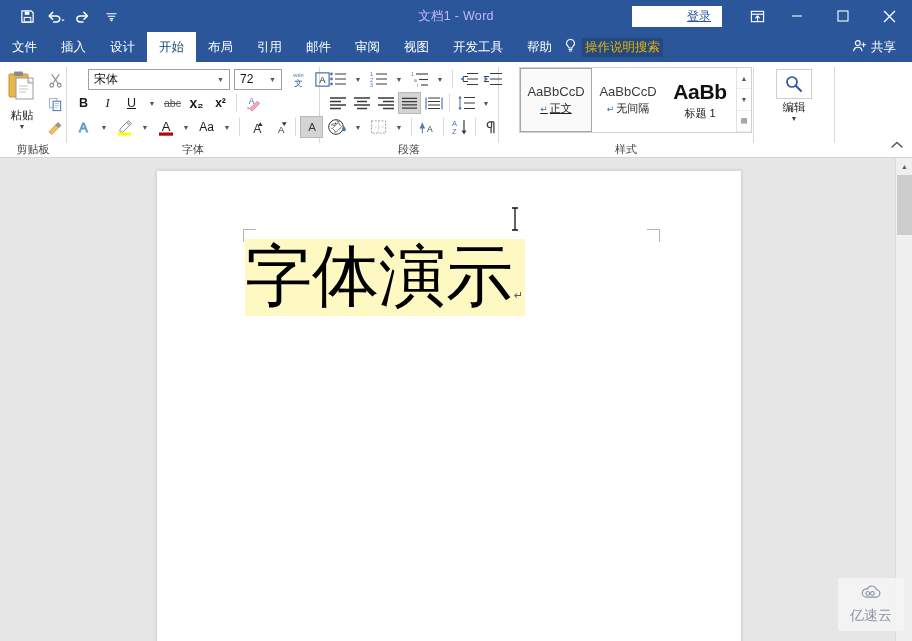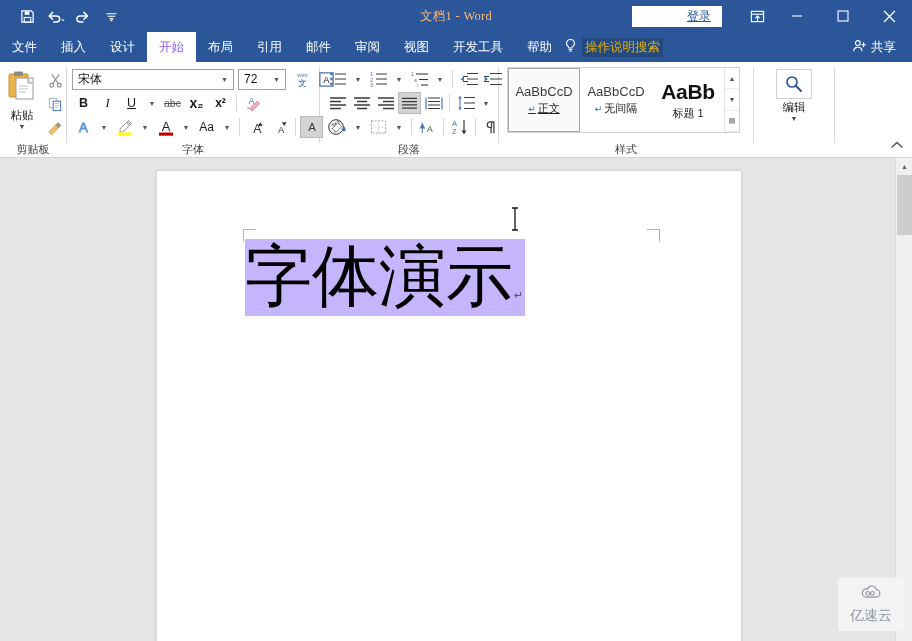--- a/index.html
+++ b/index.html
@@ -20,23 +20,22 @@
   .qat { display: flex; align-items: center; gap: 2px; padding-left: 14px; }
   .qat-btn {
     width: 26px; height: 24px;
     display: flex; align-items: center; justify-content: center;
     color: #ffffff;
   }
   .qat-btn svg { display: block; }
   .title-text {
     position: absolute; left: 0; right: 0; top: 0; height: 32px;
     display: flex; align-items: center; justify-content: center;
-    color: #fdba74; font-size: 12.5px; letter-spacing: .3px;
+    color: #c4b5fd; font-size: 12.5px; letter-spacing: .3px;
     pointer-events: none;
-    font-family: Liberation Serif, serif;
   }
   .tb-right {
     position: absolute; right: 0; top: 0; height: 32px;
     display: flex; align-items: center;
   }
   .signin-btn {
     background: #ffffff; color: #2b579a;
     font-size: 12px; height: 21px; padding: 0 11px;
     display: flex; align-items: center; justify-content: center;
     margin-right: 18px;
@@ -54,21 +53,21 @@
   
   .tabstrip {
     position: absolute; left: 0; top: 32px; width: 912px; height: 30px;
     background: #2b579a; display: flex; align-items: flex-end;
   }
   .tab {
     height: 30px; padding: 0 12px;
     display: flex; align-items: center;
     color: #ffffff; font-size: 12.5px; white-space: nowrap;
   }
-  .tab.active { background: #ffffff; color: #8b5cf6; }
+  .tab.active { background: #ffffff; color: #0c4a6e; }
   .tabstrip .spacer { flex: 1; }
   .tell-me {
     display: flex; align-items: center; gap: 5px; height: 30px;
     color: #eab308; font-size: 12.5px; padding-right: 10px;
   }
   .tell-me .tm-text { background: #24497f; padding: 1px 3px; }
   .share {
     display: flex; align-items: center; gap: 4px;
     color: #ffffff; font-size: 12.5px; padding-right: 16px; height: 30px;
   }
@@ -104,39 +103,39 @@
   .g-font { width: 252px; }
   .fg-col { display: flex; flex-direction: column; padding-left: 5px; padding-top: 2px; }
   .frow { display: flex; align-items: center; height: 24px; gap: 1px; }
   .combo {
     height: 21px; border: 1px solid #a0a0a0; background: #fff;
     display: flex; align-items: center; font-size: 12px; color: #111;
     padding: 0 2px 0 5px;
   }
   .combo .v { flex: 1; overflow: hidden; white-space: nowrap; }
   .combo .dd { width: 13px; text-align: center; color: #555; font-size: 7px; }
-  .combo.fontname { width: 162px; }
+  .combo.fontname { width: 142px; margin-left: 16px; }
   .combo.fontsize { width: 48px; margin-left: 3px; }
   .tbtn {
     width: 23px; height: 22px; display: flex; align-items: center; justify-content: center;
     font-size: 12.5px; color: #1a1a1a;
   }
   .tbtn.sm { width: 16px; }
   .tbtn.on { background: #d4d4d4; border: 1px solid #b8b8b8; }
   .vsep { width: 1px; height: 18px; background: #d9d9d9; margin: 0 3px; }
 
   
   .g-para { width: 178px; }
   .pg-col { display: flex; flex-direction: column; padding-left: 6px; padding-top: 2px; }
 
   
   .g-style { width: 254px; }
   .style-gallery {
     display: flex; border: 1px solid #d0d0d0; background: #fff;
-    margin: 2px 0 0 8px; height: 66px; align-items: stretch;
+    margin: 2px 0 0 20px; height: 66px; align-items: stretch;
   }
   .style-item {
     width: 72px; display: flex; flex-direction: column;
     align-items: center; justify-content: center; gap: 2px;
   }
   .style-item.sel { border: 1px solid #a8a8a8; background:#fafafa; }
   .style-prev { font-size: 13px; color: #3b3b3b; white-space: nowrap; overflow: hidden; }
   .style-prev.h1 { font-size: 21px; color: #111; font-weight: 700; letter-spacing:-.3px;}
   .style-name { font-size: 11px; color: #222; display: flex; align-items: center; gap: 2px; }
   .style-name.u { text-decoration: underline; }
@@ -160,21 +159,21 @@
     background: #ffffff; border: 1px solid #d8d8d8; border-bottom: none;
     box-shadow: 0 0 3px rgba(0,0,0,.10);
   }
   .mark { position: absolute; border-color: #b4b4b4; }
   .mark.tl { left: 86px; top: 58px; width: 13px; height: 13px;
              border-left: 1px solid #b4b4b4; border-top: 1px solid #b4b4b4; }
   .mark.tr { left: 490px; top: 58px; width: 13px; height: 13px;
              border-right: 1px solid #b4b4b4; border-top: 1px solid #b4b4b4; }
   .doc-line {
     position: absolute; left: 88px; top: 68px;
-    background: #c4b5fd; padding: 2px 0px 4px 0px;
+    background: #fef9c3; padding: 2px 0px 4px 0px;
     display: flex; align-items: flex-end;
   }
   .doc-text {
     font-family: "DejaVu Serif", "Liberation Serif", serif;
     font-size: 67px; line-height: 1.06; color: #000;
     letter-spacing: 0px; white-space: nowrap;
   }
   .para-mark { font-size: 11px; color: #5a5a5a; padding: 0 2px 10px 1px; }
   .ibeam {
     position: absolute; left: 352px; top: 36px; width: 12px; height: 24px;

